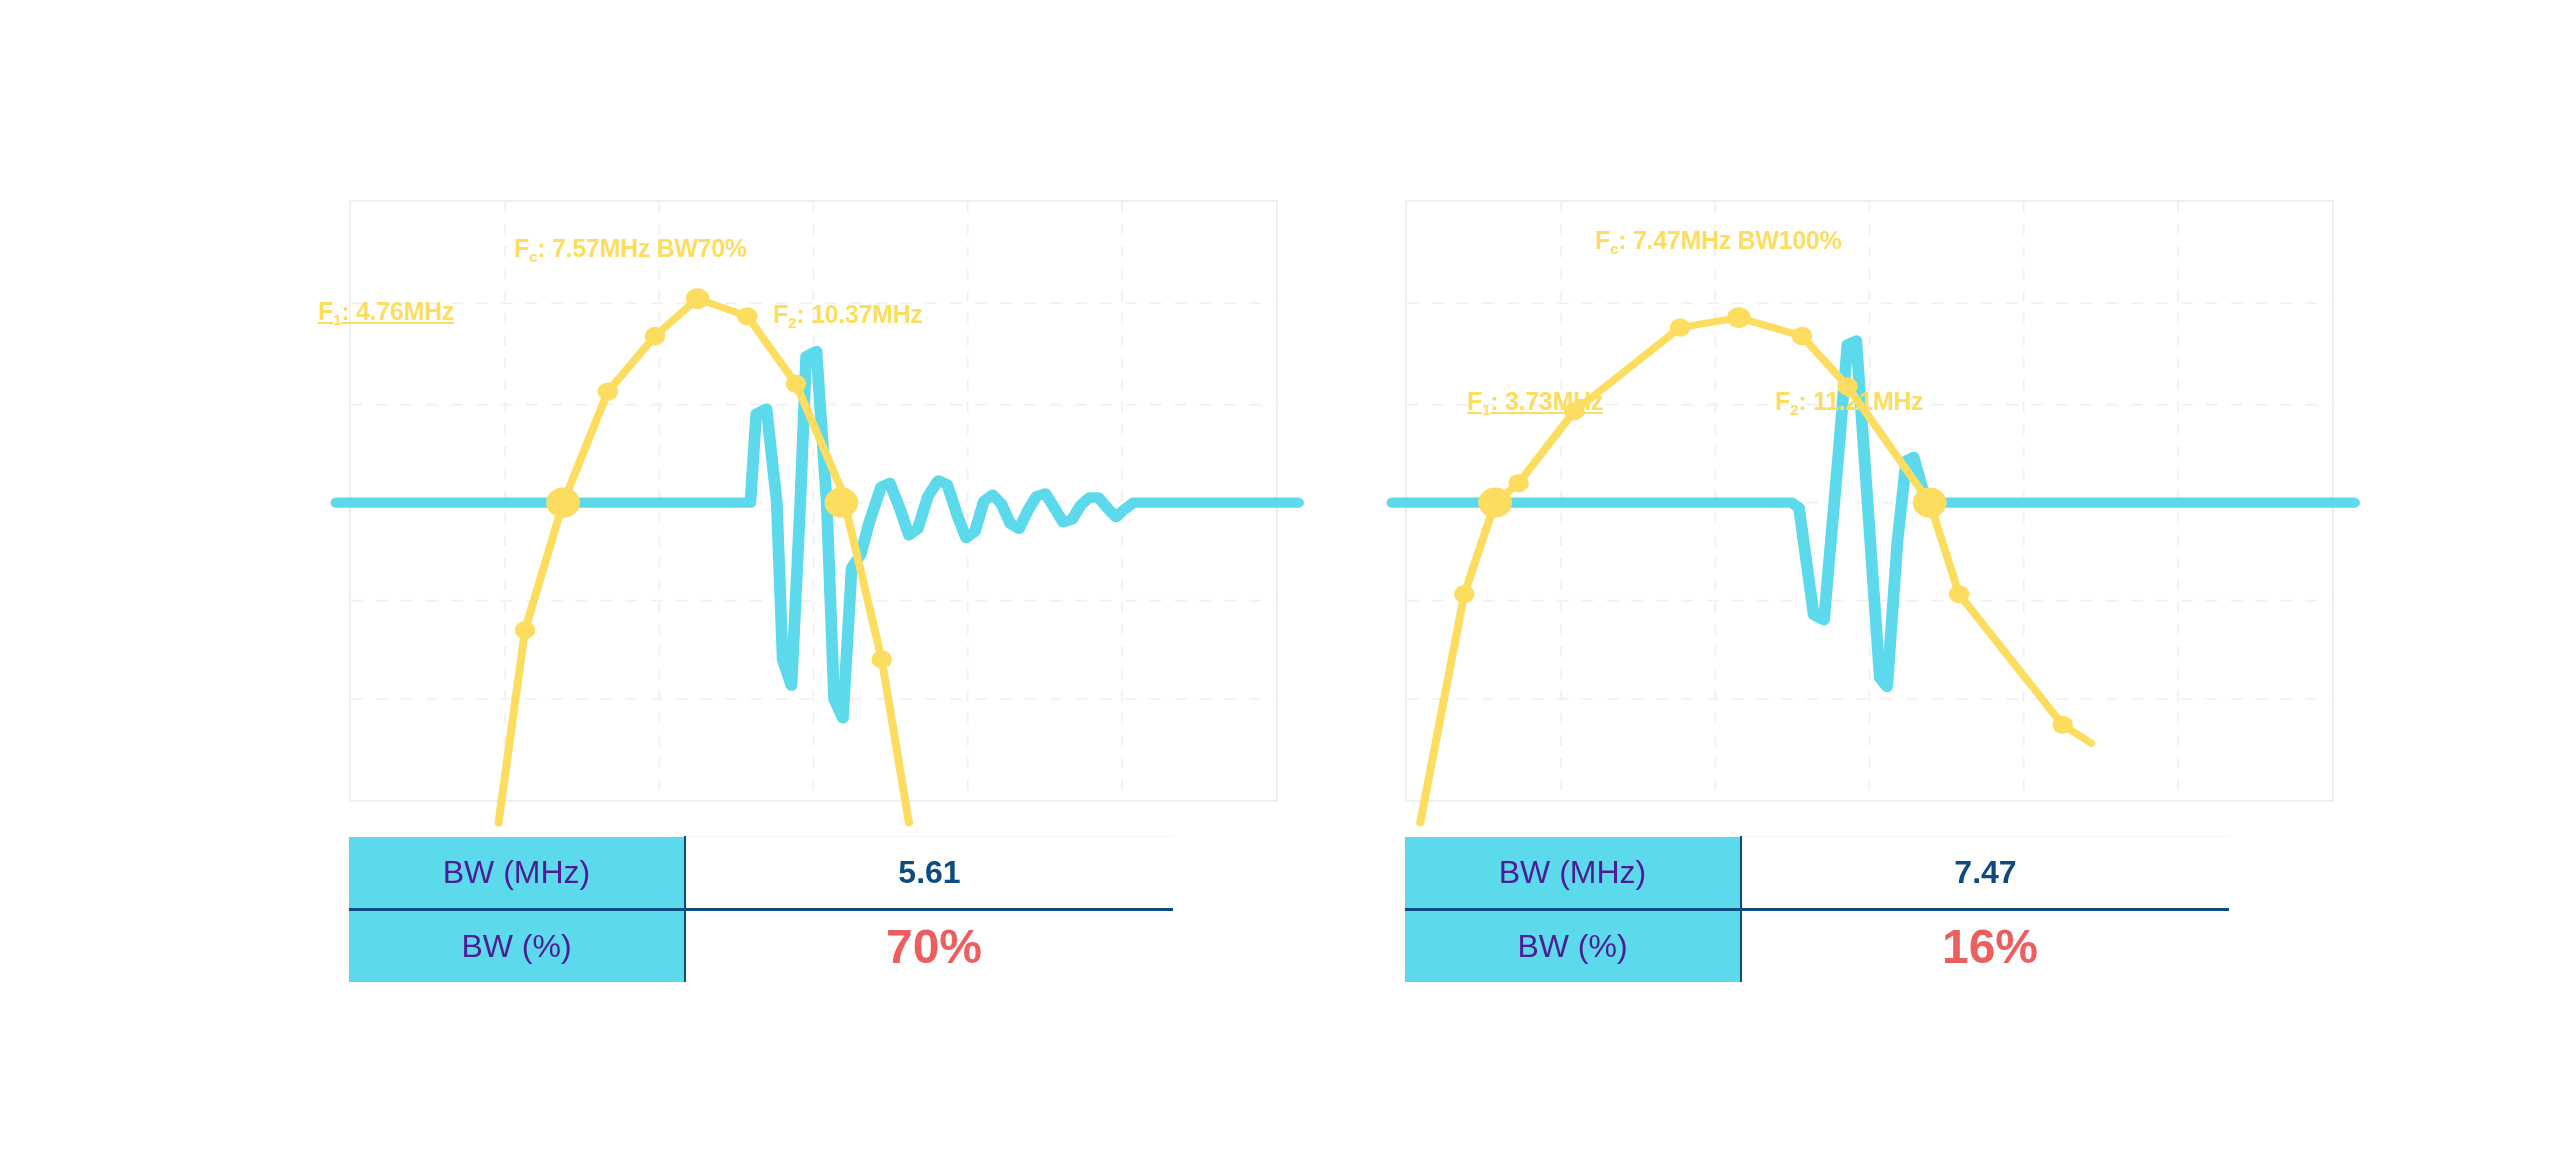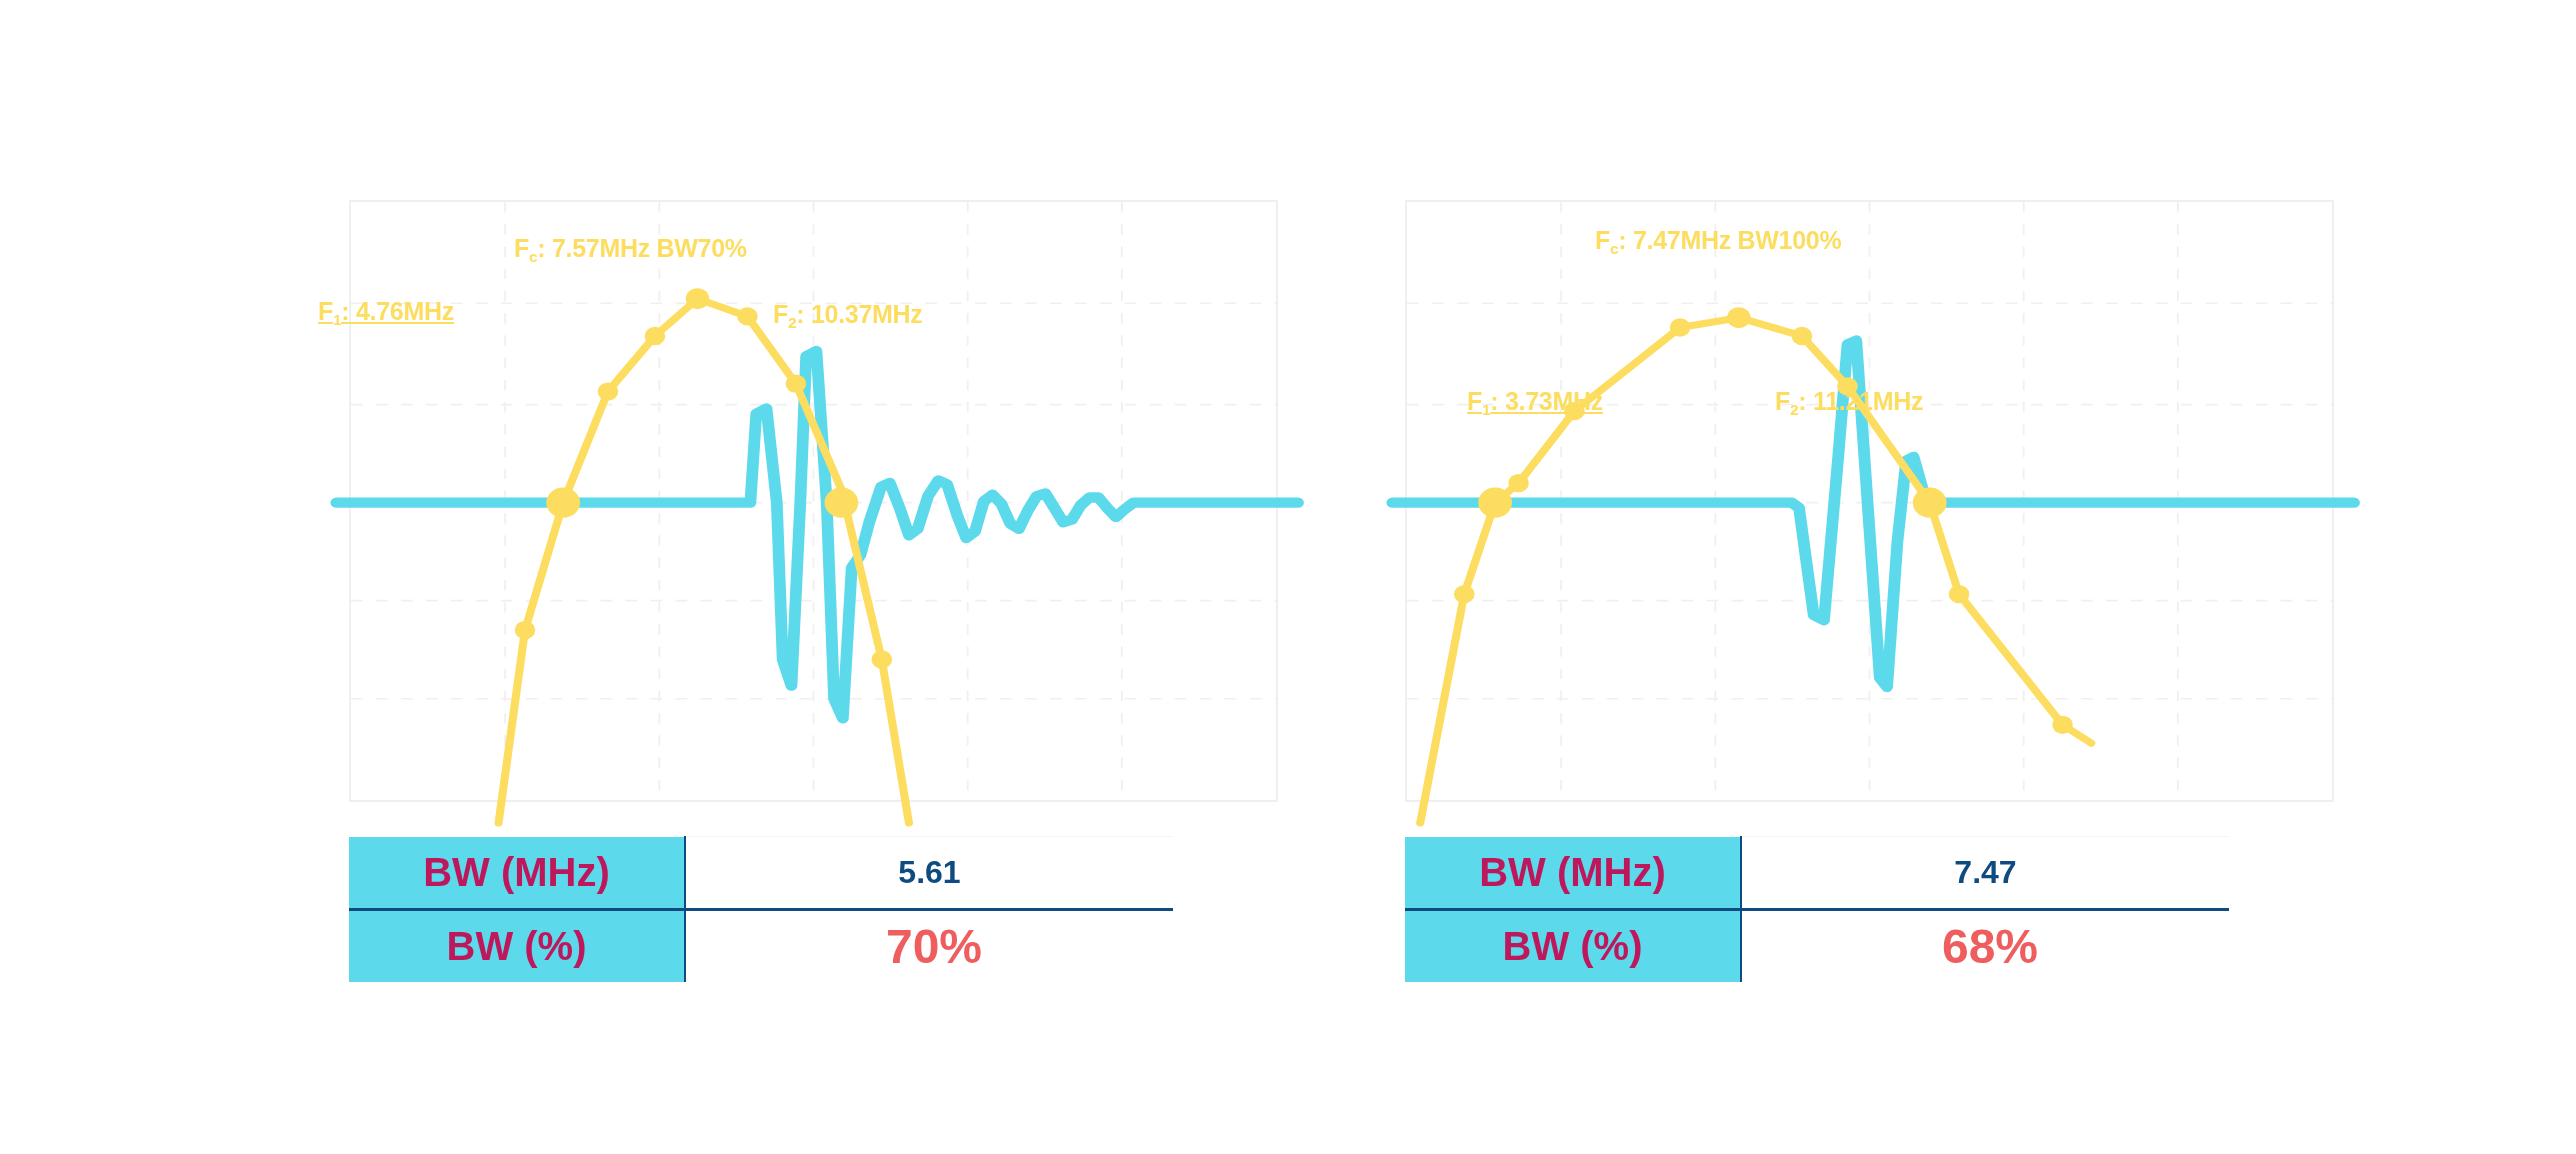--- a/index.html
+++ b/index.html
@@ -90,23 +90,23 @@
   .bw-table td {
     height: 71px;
     padding: 0;
     text-align: center;
     vertical-align: middle;
     font-family: "Liberation Sans", sans-serif;
   }
   .bw-table .lbl {
     width: 335px;
     background: #5dd9ec;
-    color: #be185d;
-    font-size: 40px;
-    font-weight: 700;
+    color: #4c1d95;
+    font-size: 32px;
+    font-weight: 400;
     border-right: 2.6px solid #0d4b80;
   }
   .bw-table .val {
     background: #ffffff;
     color: #0d4b80;
     font-size: 32px;
     font-weight: 700;
   }
   .bw-table tr.row-top td { border-bottom: 3.9px solid #0d4b80; }
   .bw-table tr.row-top .val { border-top: 1.3px solid #f3f6fa; }
@@ -334,20 +334,20 @@
     </div>
 
     <table class="bw-table" id="table-right">
       <tbody>
         <tr class="row-top">
           <td class="lbl">BW (MHz)</td>
           <td class="val">7.47</td>
         </tr>
         <tr>
           <td class="lbl">BW (%)</td>
-          <td class="val pct">68%</td>
+          <td class="val pct">16%</td>
         </tr>
       </tbody>
     </table>
   </div>
 
 </div>
 
 
 </body></html>

